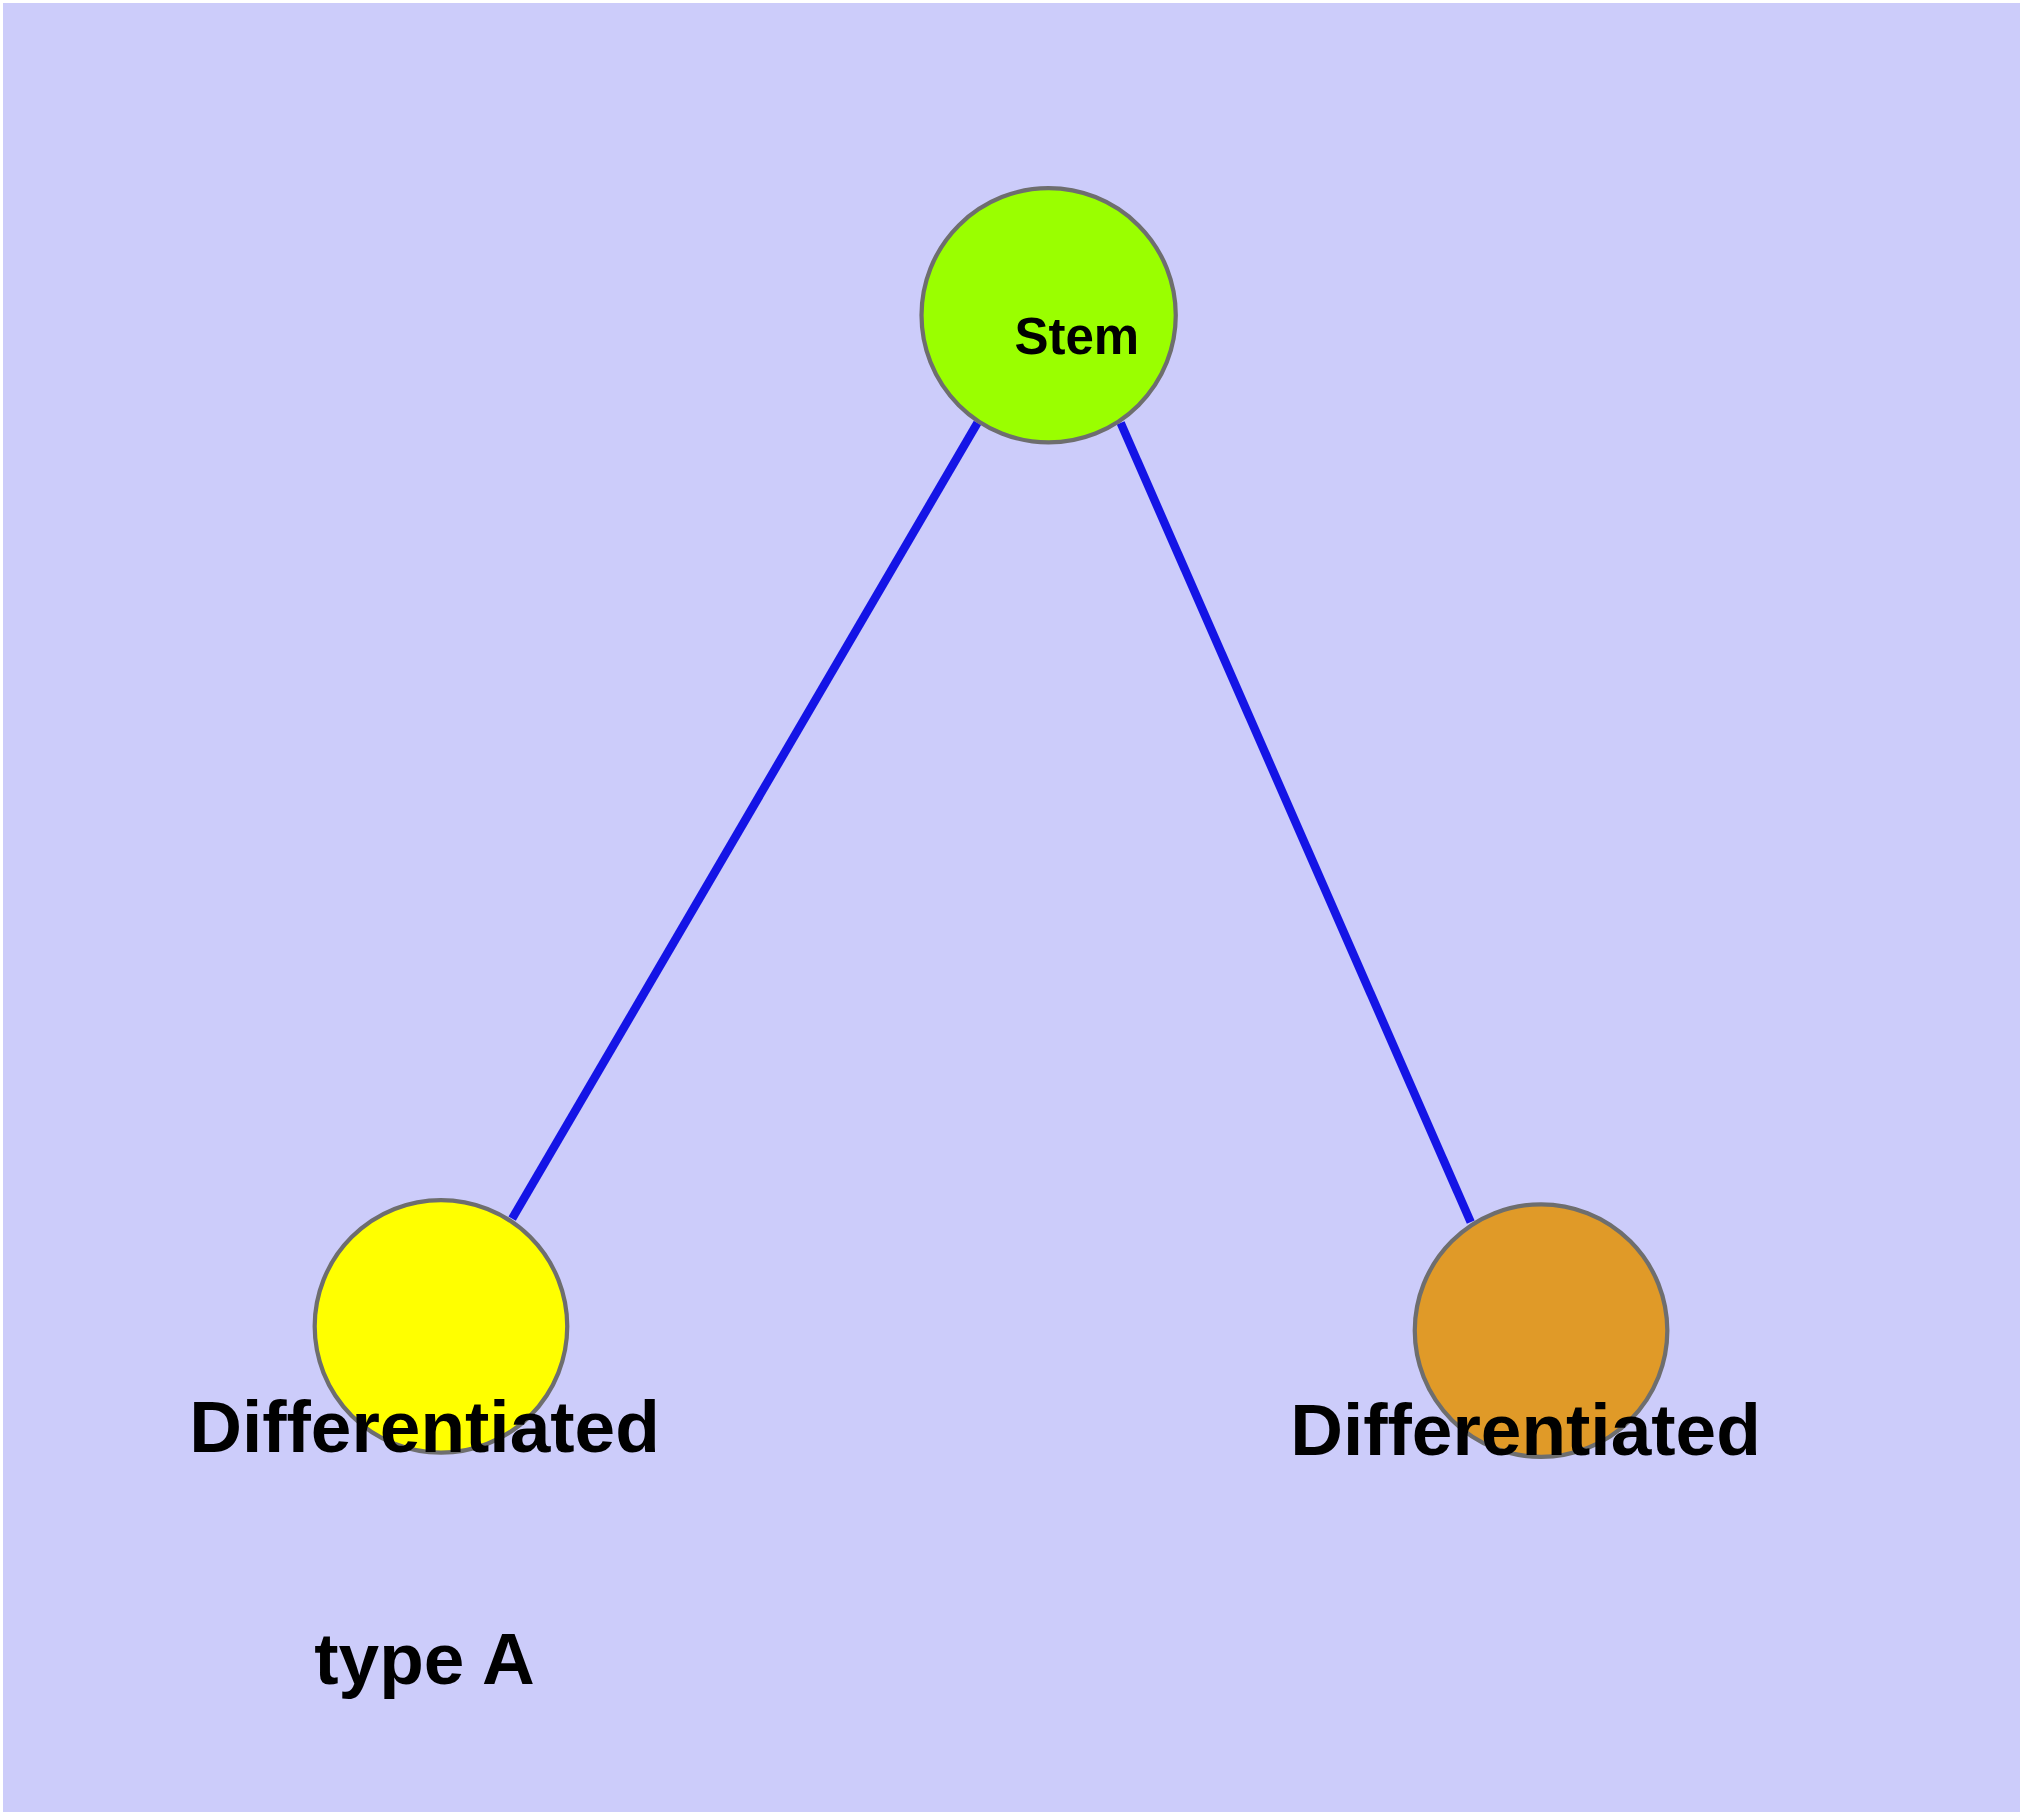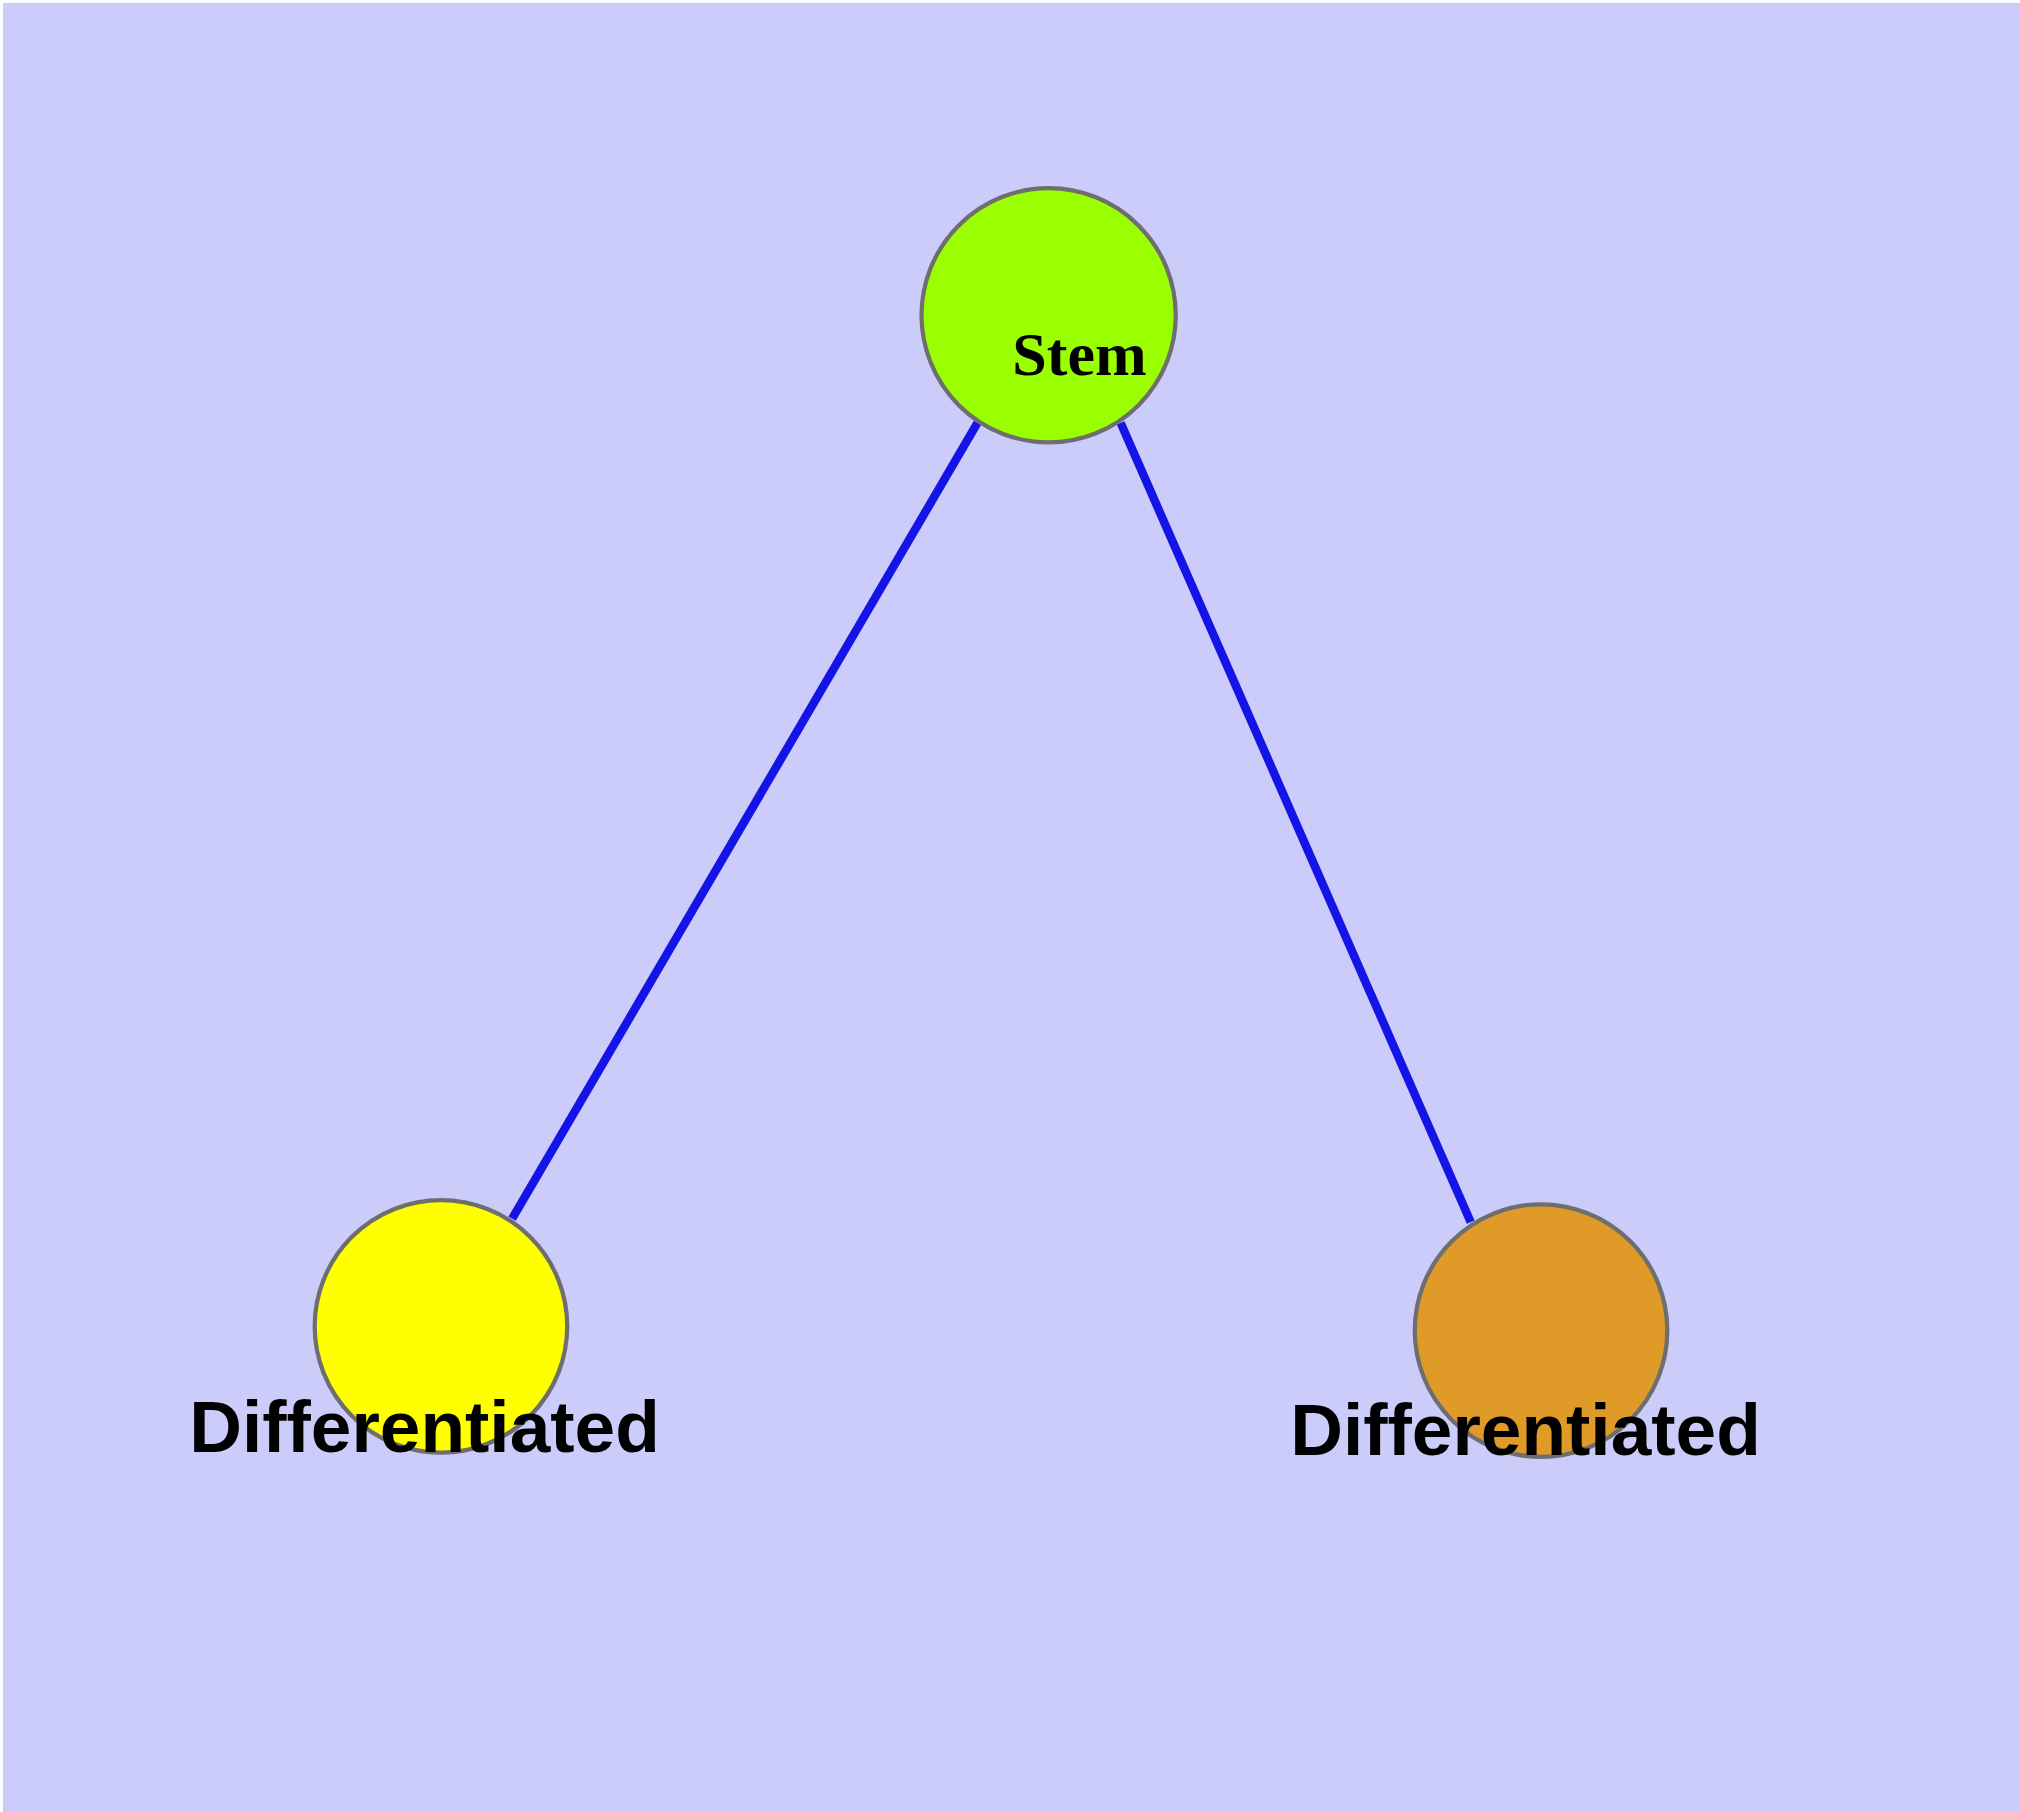--- a/index.html
+++ b/index.html
@@ -37,22 +37,21 @@
     font-weight: bold;
     line-height: 1.06;
     white-space: pre;
     pointer-events: none;
     font-family: "Liberation Sans", sans-serif;
   }
   #label-stem {
     left: 794px;
     top: 256px;
     width: 509px;
-    font-size: 62px;
-    font-family: Liberation Serif, serif;
+    font-size: 51px;
   }
   #label-a {
     left: 170px;
     top: 1233px;
     width: 509px;
     font-size: 73px;
   }
   #label-b {
     left: 1271px;
     top: 1236px;
@@ -78,20 +77,21 @@
       <circle cx="1818" cy="1570" r="149" fill="#e09a28" stroke="#6e6e6e" stroke-width="5"></circle>
     </g>
   </svg>
 
   <div class="node-label" id="label-stem">
     <span>Stem</span>
   </div>
 
   <div class="node-label" id="label-a">
     <div>Differentiated</div>
+    <div>type A</div>
   </div>
 
   <div class="node-label" id="label-b">
     <div>Differentiated</div>
   </div>
 
 </div>
 
 
 </body></html>

